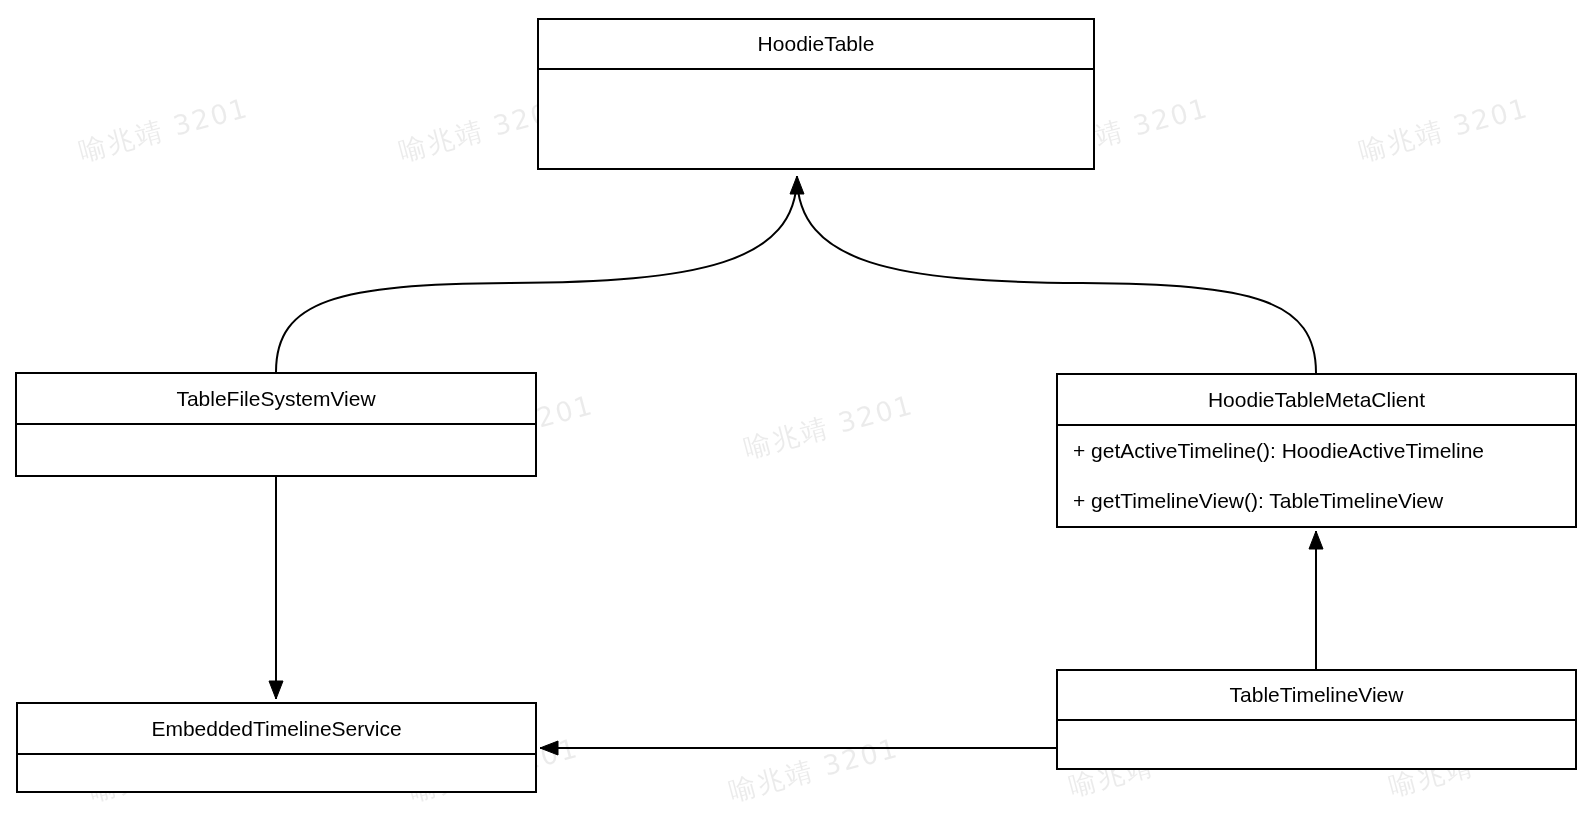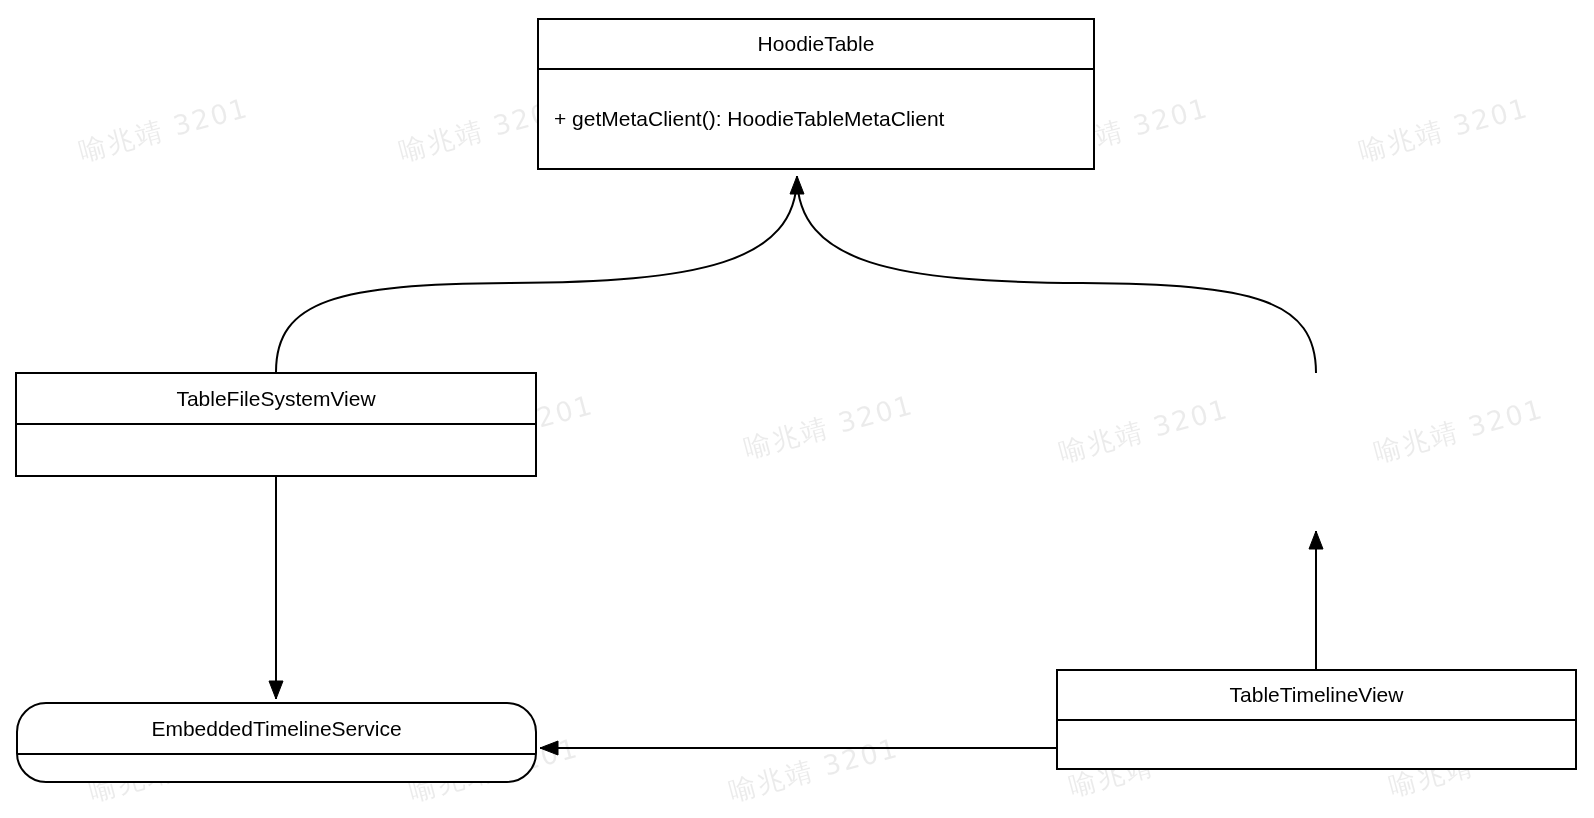--- a/index.html
+++ b/index.html
@@ -55,21 +55,21 @@
     justify-content:space-around;
     padding-left:15px;
   }
   .uml-method{
     font-size:21px;
     line-height:1.1;
   }
   #cls-hoodie-table        {left:537px;  top:18px;  width:558px; height:152px;}
   #cls-table-file-system-view{left:15px; top:372px; width:522px; height:105px;}
   #cls-hoodie-table-meta-client{left:1056px; top:373px; width:521px; height:155px;}
-  #cls-embedded-timeline-service{left:16px; top:702px; width:521px; height:81px;border-radius:30px;}
+  #cls-embedded-timeline-service{left:16px; top:702px; width:521px; height:91px;}
   #cls-table-timeline-view {left:1056px; top:669px; width:521px; height:101px;}
 </style>
 </head>
 <body>
 
 <div class="stage">
 
   <div class="wm-layer" id="wm-layer">
       <span class="wm" style="left: 75px; top: 135px;">喻兆靖 3201</span>
       <span class="wm" style="left: 395px; top: 135px;">喻兆靖 3201</span>
@@ -97,29 +97,35 @@
     <path d="M 276 372 C 276 300, 338 284, 510 283 C 696 282, 797 264, 797 176" fill="none" stroke="#000" stroke-width="2" marker-end="url(#arrow)"></path>
     <path d="M 1316 373 C 1316 300, 1254 284, 1082 283 C 896 282, 797 264, 797 176" fill="none" stroke="#000" stroke-width="2"></path>
     <path d="M 276 477 L 276 699" fill="none" stroke="#000" stroke-width="2" marker-end="url(#arrow)"></path>
     <path d="M 1316 697 L 1316 531" fill="none" stroke="#000" stroke-width="2" marker-end="url(#arrow)"></path>
     <path d="M 1056 748 L 540 748" fill="none" stroke="#000" stroke-width="2" marker-end="url(#arrow)"></path>
   </svg>
 
   <div class="uml-class" id="cls-hoodie-table">
     <div class="uml-title t48">HoodieTable</div>
     <div class="uml-body">
-      <div class="uml-method">+ getMetaClient(): HoodieTableMetaClient</div>
     </div>
   </div>
 
   <div class="uml-class" id="cls-table-file-system-view">
     <div class="uml-title t49">TableFileSystemView</div>
     <div class="uml-body"></div>
   </div>
 
+  <div class="uml-class" id="cls-hoodie-table-meta-client">
+    <div class="uml-title t49">HoodieTableMetaClient</div>
+    <div class="uml-body">
+      <div class="uml-method">+ getActiveTimeline(): HoodieActiveTimeline</div>
+      <div class="uml-method">+ getTimelineView(): TableTimelineView</div>
+    </div>
+  </div>
 
   <div class="uml-class" id="cls-embedded-timeline-service">
     <div class="uml-title t49">EmbeddedTimelineService</div>
     <div class="uml-body"></div>
   </div>
 
   <div class="uml-class" id="cls-table-timeline-view">
     <div class="uml-title t48">TableTimelineView</div>
     <div class="uml-body"></div>
   </div>

